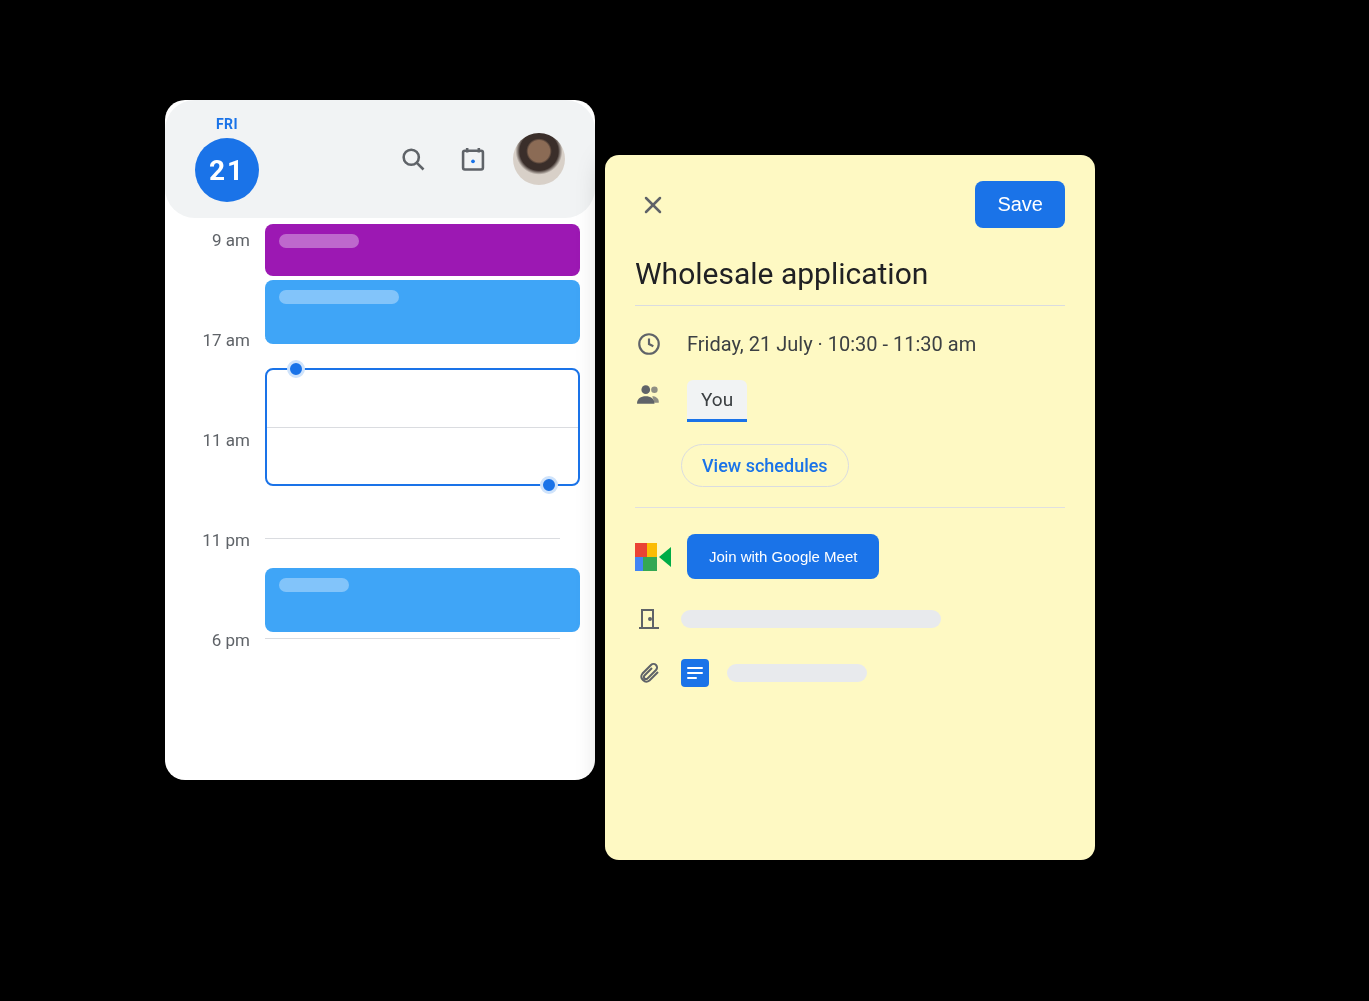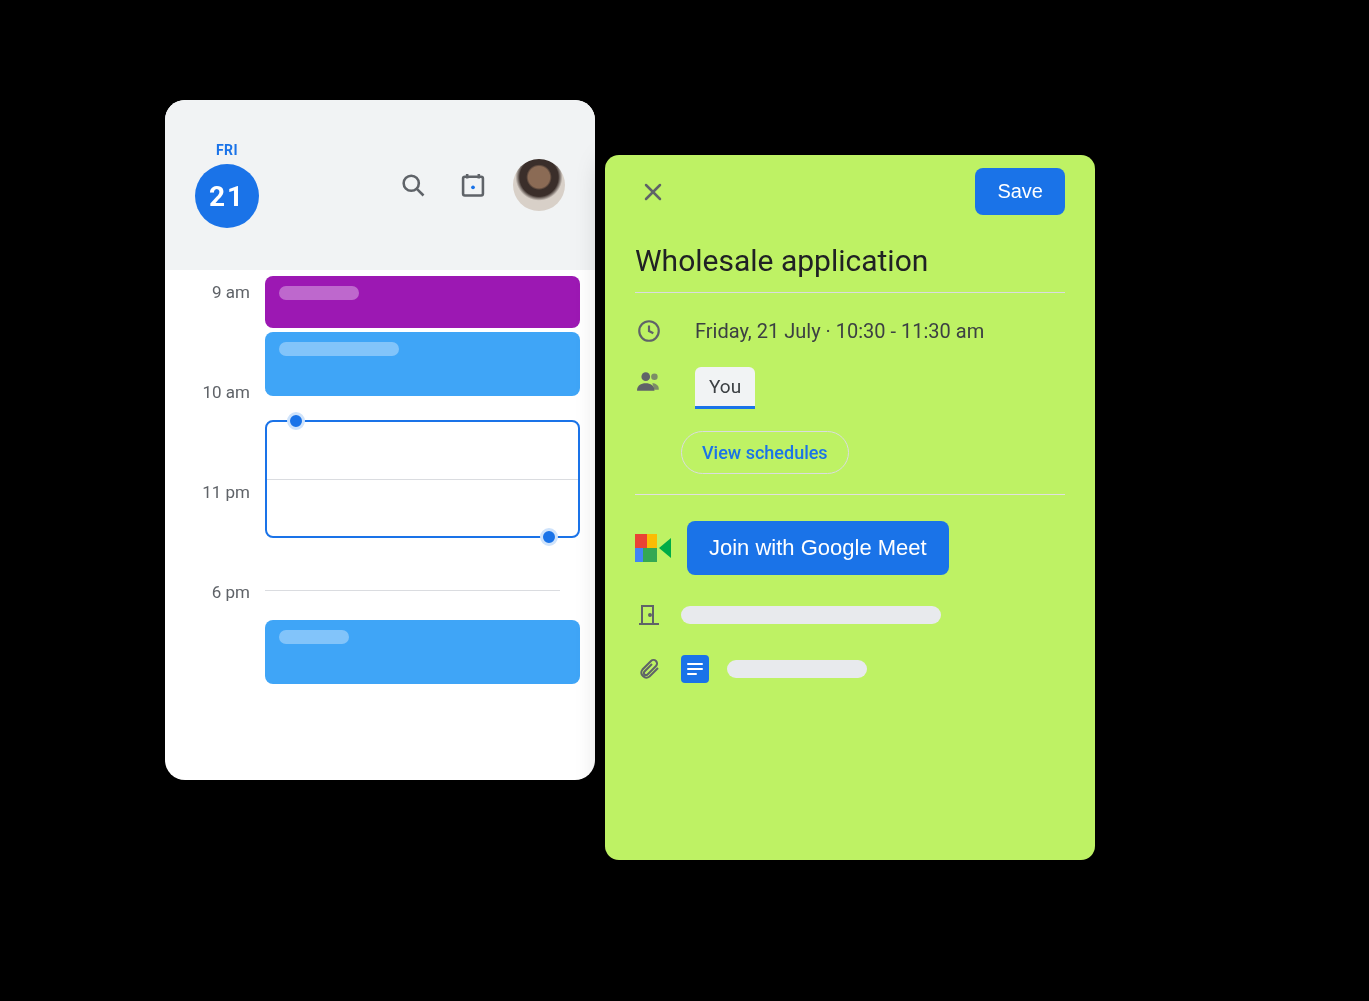--- a/index.html
+++ b/index.html
@@ -17,26 +17,27 @@
       left: 165px;
       top: 100px;
       width: 430px;
       height: 680px;
       background: #fff;
       border-radius: 20px;
       box-shadow: 0 4px 20px rgba(0,0,0,0.15);
       overflow: hidden;
     }
     .cal-header {
-      height: 170px;
+      height: 118px;
       background: #f1f3f4;
       display: flex;
       align-items: center;
       padding: 0 30px;
       gap: 20px;
+      border-radius: 30px;
     }
     .date-block {
       display: flex;
       flex-direction: column;
       align-items: center;
     }
     .day-label {
       color: #1a73e8;
       font-weight: 700;
       font-size: 14px;
@@ -146,24 +147,24 @@
     .handle-tl { top: -10px; left: 20px; }
     .handle-br { bottom: -10px; right: 20px; }
 
     
     .event-card {
       position: absolute;
       left: 605px;
       top: 155px;
       width: 490px;
       min-height: 705px;
-      background: #bef264;
+      background: #fef9c3;
       border-radius: 14px;
       box-shadow: 0 6px 28px rgba(0,0,0,0.25);
-      padding: 13px 30px 30px 30px;
+      padding: 26px 30px 30px 30px;
     }
     .event-top {
       display: flex;
       align-items: center;
       justify-content: space-between;
       margin-bottom: 28px;
     }
     .close-btn {
       width: 36px; height: 36px;
       display: flex; align-items: center; justify-content: center;
@@ -184,21 +185,21 @@
     .event-title {
       font-size: 30px;
       color: #202124;
       padding-bottom: 14px;
       border-bottom: 1px solid #dadce0;
       margin-bottom: 24px;
     }
     .detail-row {
       display: flex;
       align-items: center;
-      gap: 32px;
+      gap: 24px;
       margin-bottom: 22px;
       color: #3c4043;
       font-size: 20px;
       text-align: right;
     }
     .detail-row .row-icon {
       width: 28px; height: 28px;
       color: #5f6368;
       flex-shrink: 0;
       display: flex; align-items: center; justify-content: center;
@@ -255,21 +256,21 @@
       border-top: 10px solid transparent;
       border-bottom: 10px solid transparent;
       border-right: 12px solid #00ac47;
     }
     .join-btn {
       background: #1a73e8;
       color: #fff;
       border: none;
       border-radius: 8px;
       padding: 14px 22px;
-      font-size: 22px;
+      font-size: 15px;
       font-weight: 500;
       cursor: pointer;
     }
     .placeholder-row {
       display: flex;
       align-items: center;
       gap: 18px;
       margin-bottom: 26px;
     }
     .placeholder-row .row-icon { width: 28px; height: 28px; color:#5f6368; display:flex; align-items:center; justify-content:center; }
@@ -321,21 +322,25 @@
     <div class="avatar"></div>
   </div>
 
   <div class="timeline">
 
     <div class="hour-row" style="top:0">
       <div class="hour-label">9 am</div>
       <div class="hour-line"></div>
     </div>
     <div class="hour-row">
-      <div class="hour-label">10 am</div>
+      <div class="hour-label">17 am</div>
+      <div class="hour-line"></div>
+    </div>
+    <div class="hour-row">
+      <div class="hour-label">11 am</div>
       <div class="hour-line"></div>
     </div>
     <div class="hour-row">
       <div class="hour-label">11 pm</div>
       <div class="hour-line"></div>
     </div>
     <div class="hour-row">
       <div class="hour-label">6 pm</div>
       <div class="hour-line"></div>
     </div>

